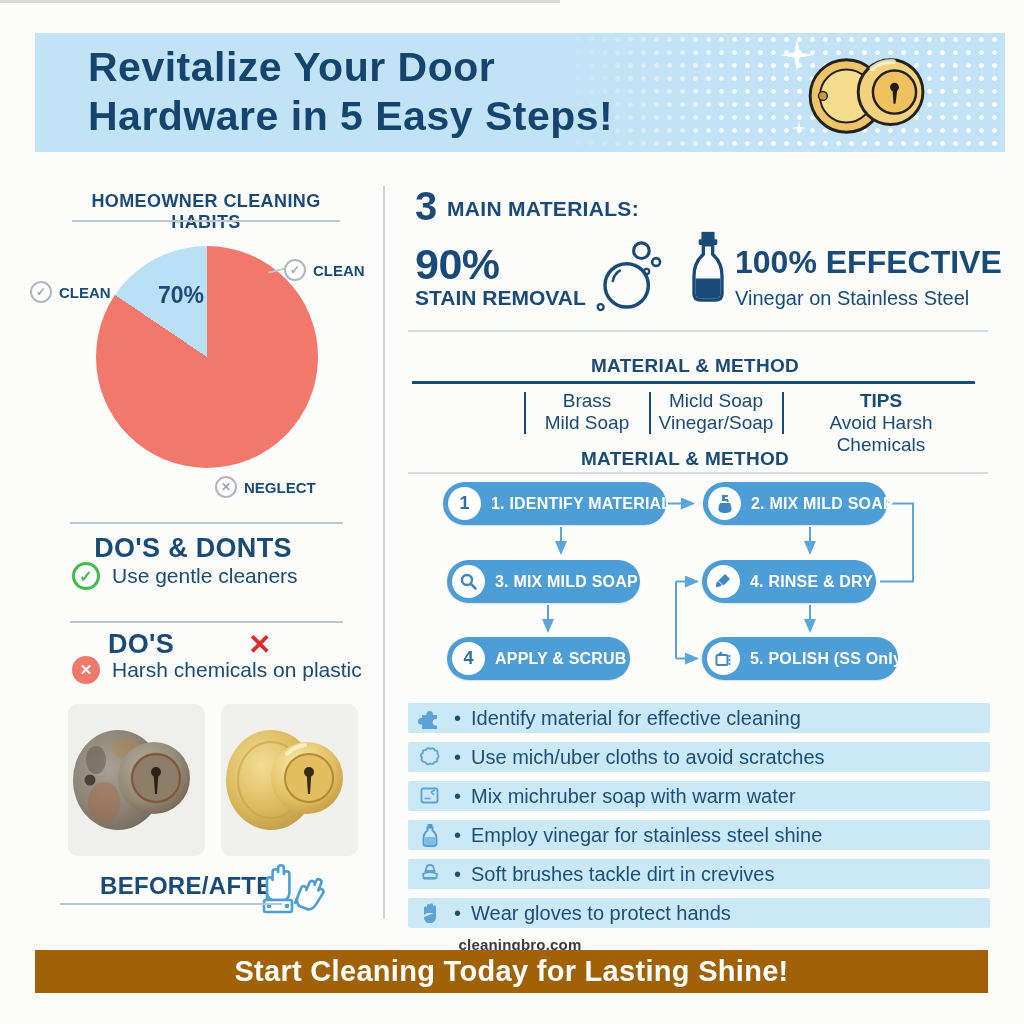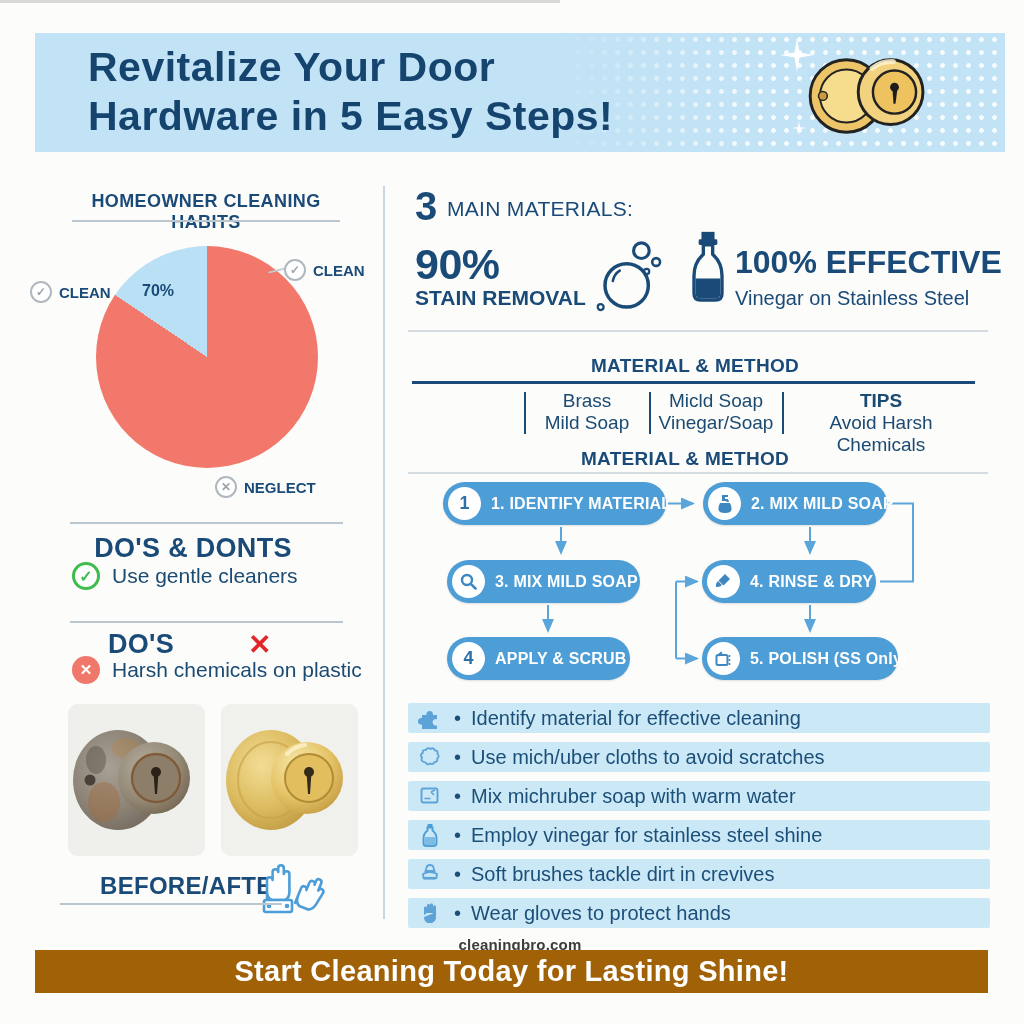--- a/index.html
+++ b/index.html
@@ -26,21 +26,21 @@
 
   
   .col-divider { left:383px; top:186px; width:2px; height:733px; background:#CBD5DD; }
   .sec-title { font-size:18px; font-weight:bold; letter-spacing:.4px; }
   .thin-rule { height:2px; background:#BCC6CE; }
 
   .pie {
     left:96px; top:246px; width:222px; height:222px; border-radius:50%;
     background:conic-gradient(from 0deg, #F2786B 0deg 304deg, #B9E0F4 304deg 360deg);
   }
-  .pie-slice-label { left:142px; top:282px; font-size:16px; font-weight:bold; }
+  .pie-slice-label { left:158px; top:282px; font-size:23px; font-weight:bold; }
   .chk-circle {
     width:22px; height:22px; border-radius:50%; border:2px solid #AFB8BF; background:#fff;
     display:flex; align-items:center; justify-content:center;
     color:#9AA4AC; font-size:12px; font-weight:bold; line-height:1;
   }
   .pie-label { font-size:15px; font-weight:bold; color:#1A4A78; }
   .pie-row { display:flex; align-items:center; gap:7px; }
   .connector { left:268px; top:268px; width:30px; height:2px; background:#C2CAD0; transform:rotate(-14deg); }
 
   .dd-head { font-size:27px; font-weight:bold; letter-spacing:.3px; }
@@ -53,21 +53,21 @@
     width:28px; height:28px; border-radius:50%; background:#F0786B;
     display:flex; align-items:center; justify-content:center; color:#fff; font-size:15px; font-weight:bold;
   }
   .red-x { color:#E02828; font-size:28px; font-weight:bold; }
 
   .photo-card { width:137px; height:152px; border-radius:10px; background:#F2F2EF; overflow:hidden; }
   .ba-label { font-size:24px; font-weight:bold; letter-spacing:.3px; }
 
   
   .big3 { font-size:40px; font-weight:bold; }
-  .mm-head { font-size:21px; font-weight:normal; letter-spacing:.3px; }
+  .mm-head { font-size:21px; font-weight:bold; letter-spacing:.3px; }
   .stat-val { font-size:43px; font-weight:bold; letter-spacing:-.5px; }
   .stat-lab { font-size:21px; font-weight:bold; }
   .stat2-val { font-size:32px; font-weight:bold; }
   .stat2-lab { font-size:20px; }
 
   .tbl-head { font-size:19px; font-weight:bold; letter-spacing:.3px; }
   .tbl-thick { height:3px; background:#1A4A78; }
   .tbl-cell { font-size:19px; line-height:22px; text-align:center; color:#1B4A72; }
   .tbl-sep { width:2px; background:#1A4A78; }
 

